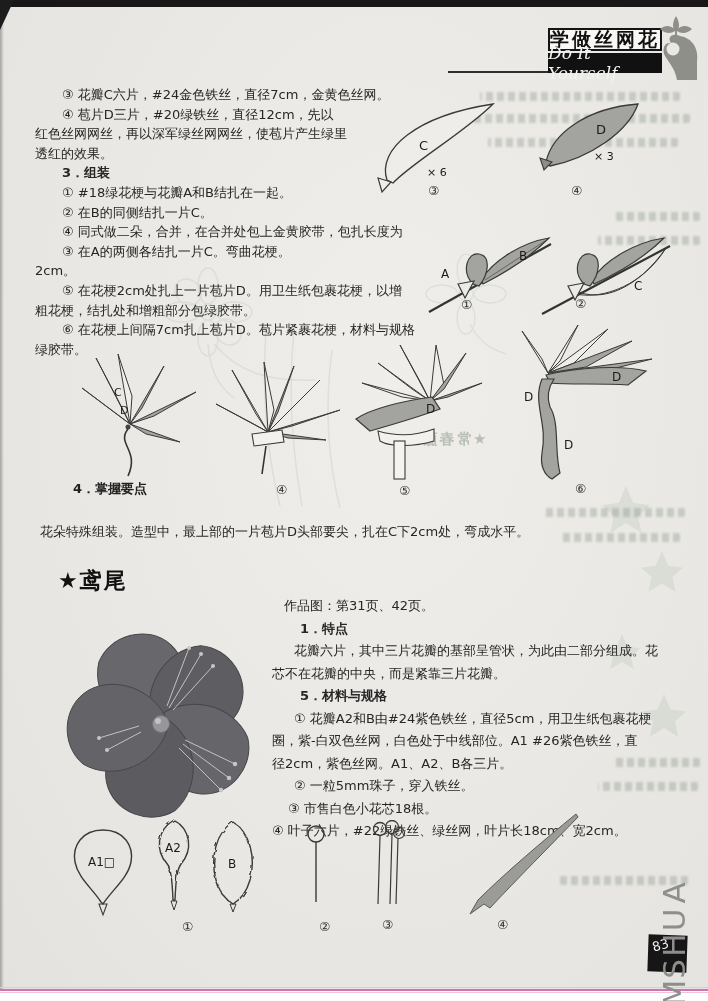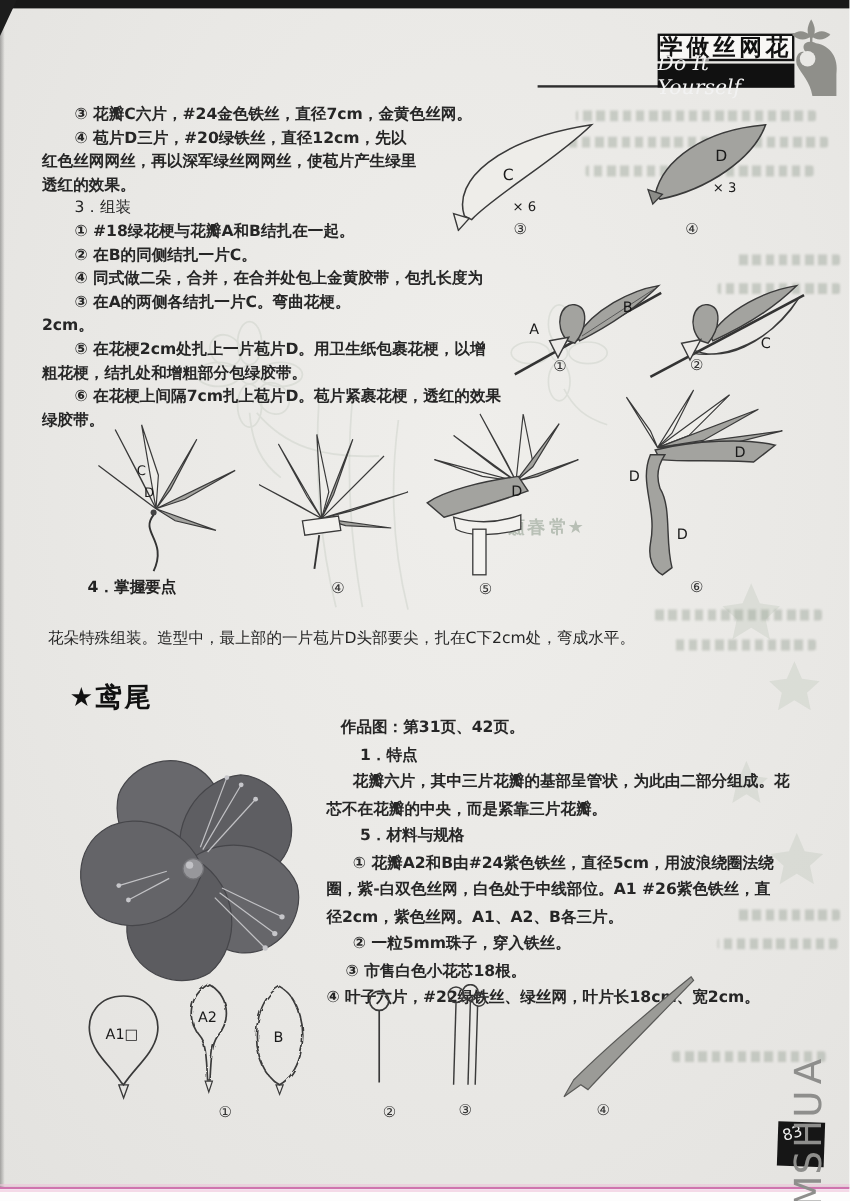--- a/index.html
+++ b/index.html
@@ -18,21 +18,21 @@
   .hdr-title{position:absolute;left:548px;top:28px;width:114px;height:23px;
     background:#f8f7f5;border:2px solid #141414;box-sizing:border-box;
     display:flex;align-items:center;justify-content:center;
     font-weight:bold;font-size:19px;letter-spacing:3px;color:#111;}
   .hdr-sub{position:absolute;left:548px;top:53px;width:114px;height:20px;background:#111;
     display:flex;align-items:center;justify-content:center;color:#f2f2f2;
     font-family:"DejaVu Serif","Liberation Serif",serif;font-style:italic;font-size:17px;}
   .hdr-rule{position:absolute;left:448px;top:71px;width:214px;height:2px;background:#2e2e2e;}
 
   .tblock{position:absolute;color:#262626;font-size:13px;}
-  .tblock .ln{height:19.6px;white-space:nowrap;font-weight:bold;}
+  .tblock .ln{height:19.6px;white-space:nowrap;}
   #bird-text{left:35px;top:86px;width:440px;}
   #iris-text{left:272px;top:597px;width:436px;}
   #iris-text .ln{height:22.5px;}
   .i27{padding-left:27px;} .i28{padding-left:28px;} .i22{padding-left:22px;}
   .i16{padding-left:16px;} .i12{padding-left:12px;}
 
   .kp-title{position:absolute;left:73px;top:480px;font-size:13px;font-weight:bold;color:#222;white-space:nowrap;}
   .kp-text{position:absolute;left:40px;top:523px;font-size:13px;color:#262626;white-space:nowrap;}
   .sec-title{position:absolute;left:58px;top:566px;font-size:22px;font-weight:bold;color:#111;letter-spacing:2px;}
 
@@ -125,29 +125,29 @@
       <path d="M30 20 C 42 22 49 32 47 46 L47 64 L27 64 C 25 52 18 46 14 38 C 12 30 17 25 22 28 C 16 22 22 16 30 20 Z"></path>
     </g>
     <circle cx="23" cy="33" r="6.5" fill="#e9e8e5"></circle>
   </svg>
 
   <div id="bird-text" class="tblock">
     <div class="ln i27">③ 花瓣C六片，#24金色铁丝，直径7cm，金黄色丝网。</div>
     <div class="ln i27">④ 苞片D三片，#20绿铁丝，直径12cm，先以</div>
     <div class="ln">红色丝网网丝，再以深军绿丝网网丝，使苞片产生绿里</div>
     <div class="ln">透红的效果。</div>
-    <div class="ln i27" style="font-weight:normal;">3．组装</div>
+    <div class="ln i27" style="font-weight:bold;">3．组装</div>
     <div class="ln i27">① #18绿花梗与花瓣A和B结扎在一起。</div>
     <div class="ln i27">② 在B的同侧结扎一片C。</div>
     <div class="ln i27">④ 同式做二朵，合并，在合并处包上金黄胶带，包扎长度为</div>
     <div class="ln i27">③ 在A的两侧各结扎一片C。弯曲花梗。</div>
     <div class="ln">2cm。</div>
     <div class="ln i27">⑤ 在花梗2cm处扎上一片苞片D。用卫生纸包裹花梗，以增</div>
     <div class="ln">粗花梗，结扎处和增粗部分包绿胶带。</div>
-    <div class="ln i27">⑥ 在花梗上间隔7cm扎上苞片D。苞片紧裹花梗，透红的效果</div>
+    <div class="ln i27">⑥ 在花梗上间隔7cm扎上苞片D。苞片紧裹花梗，材料与规格</div>
     <div class="ln">绿胶带。</div>
   </div>
 
   <svg class="dg" style="left:375px;top:98px;" width="125" height="95" viewBox="0 0 125 95">
     <path d="M12 82 C 2 52 40 18 118 6 C 90 34 38 64 18 85 Z" fill="#eeede9" stroke="#3a3a3a" stroke-width="1.3"></path>
     <path d="M3 80 L16 84 L7 94 Z" fill="#eeede9" stroke="#3a3a3a" stroke-width="1.2"></path>
     <text x="44" y="52" font-size="13" fill="#1c1c1c">C</text>
     <text x="52" y="78" font-size="11" fill="#1c1c1c">× 6</text>
   </svg>
   <span class="dnum" style="left:428px;top:183px;">③</span>
@@ -240,21 +240,21 @@
   <div class="kp-text">花朵特殊组装。造型中，最上部的一片苞片D头部要尖，扎在C下2cm处，弯成水平。</div>
 
   <div class="sec-title">★鸢尾</div>
 
   <div id="iris-text" class="tblock">
     <div class="ln i12">作品图：第31页、42页。</div>
     <div class="ln i28" style="font-weight:bold;">1．特点</div>
     <div class="ln i22">花瓣六片，其中三片花瓣的基部呈管状，为此由二部分组成。花</div>
     <div class="ln">芯不在花瓣的中央，而是紧靠三片花瓣。</div>
     <div class="ln i28" style="font-weight:bold;">5．材料与规格</div>
-    <div class="ln i22">① 花瓣A2和B由#24紫色铁丝，直径5cm，用波浪绕圈法绕</div>
+    <div class="ln i22">① 花瓣A2和B由#24紫色铁丝，直径5cm，用卫生纸包裹花梗</div>
     <div class="ln">圈，紫-白双色丝网，白色处于中线部位。A1 #26紫色铁丝，直</div>
     <div class="ln">径2cm，紫色丝网。A1、A2、B各三片。</div>
     <div class="ln i22">② 一粒5mm珠子，穿入铁丝。</div>
     <div class="ln i16">③ 市售白色小花芯18根。</div>
     <div class="ln">④ 叶子六片，#22绿铁丝、绿丝网，叶片长18cm、宽2cm。</div>
   </div>
 
   <svg class="dg" style="left:33px;top:608px;" width="242" height="238" viewBox="0 0 242 238">
     <g stroke="#46464a" stroke-width="1">
       <path transform="translate(128,116) rotate(-18)" d="M0 8 C -42 -2 -58 -48 -40 -78 C -22 -100 18 -100 34 -72 C 48 -46 36 -6 0 8 Z" fill="#68686c"></path>

